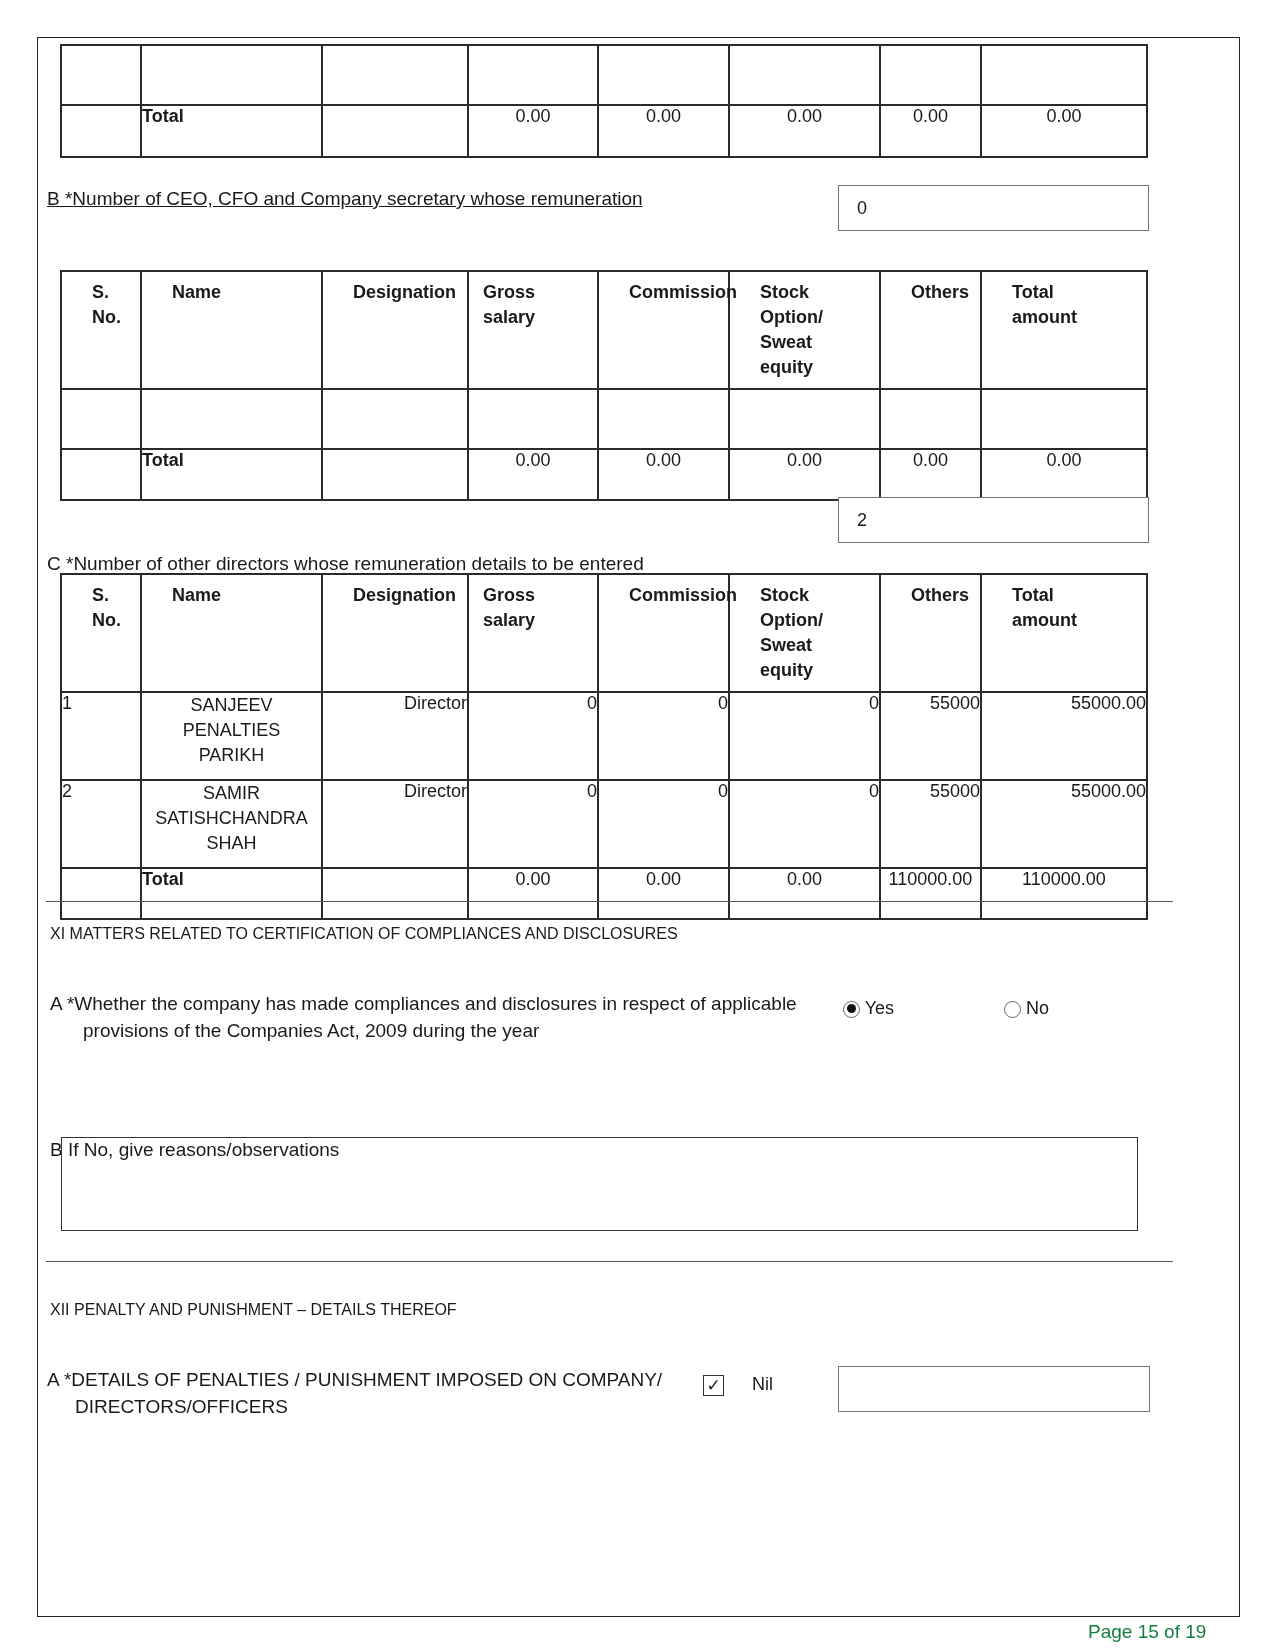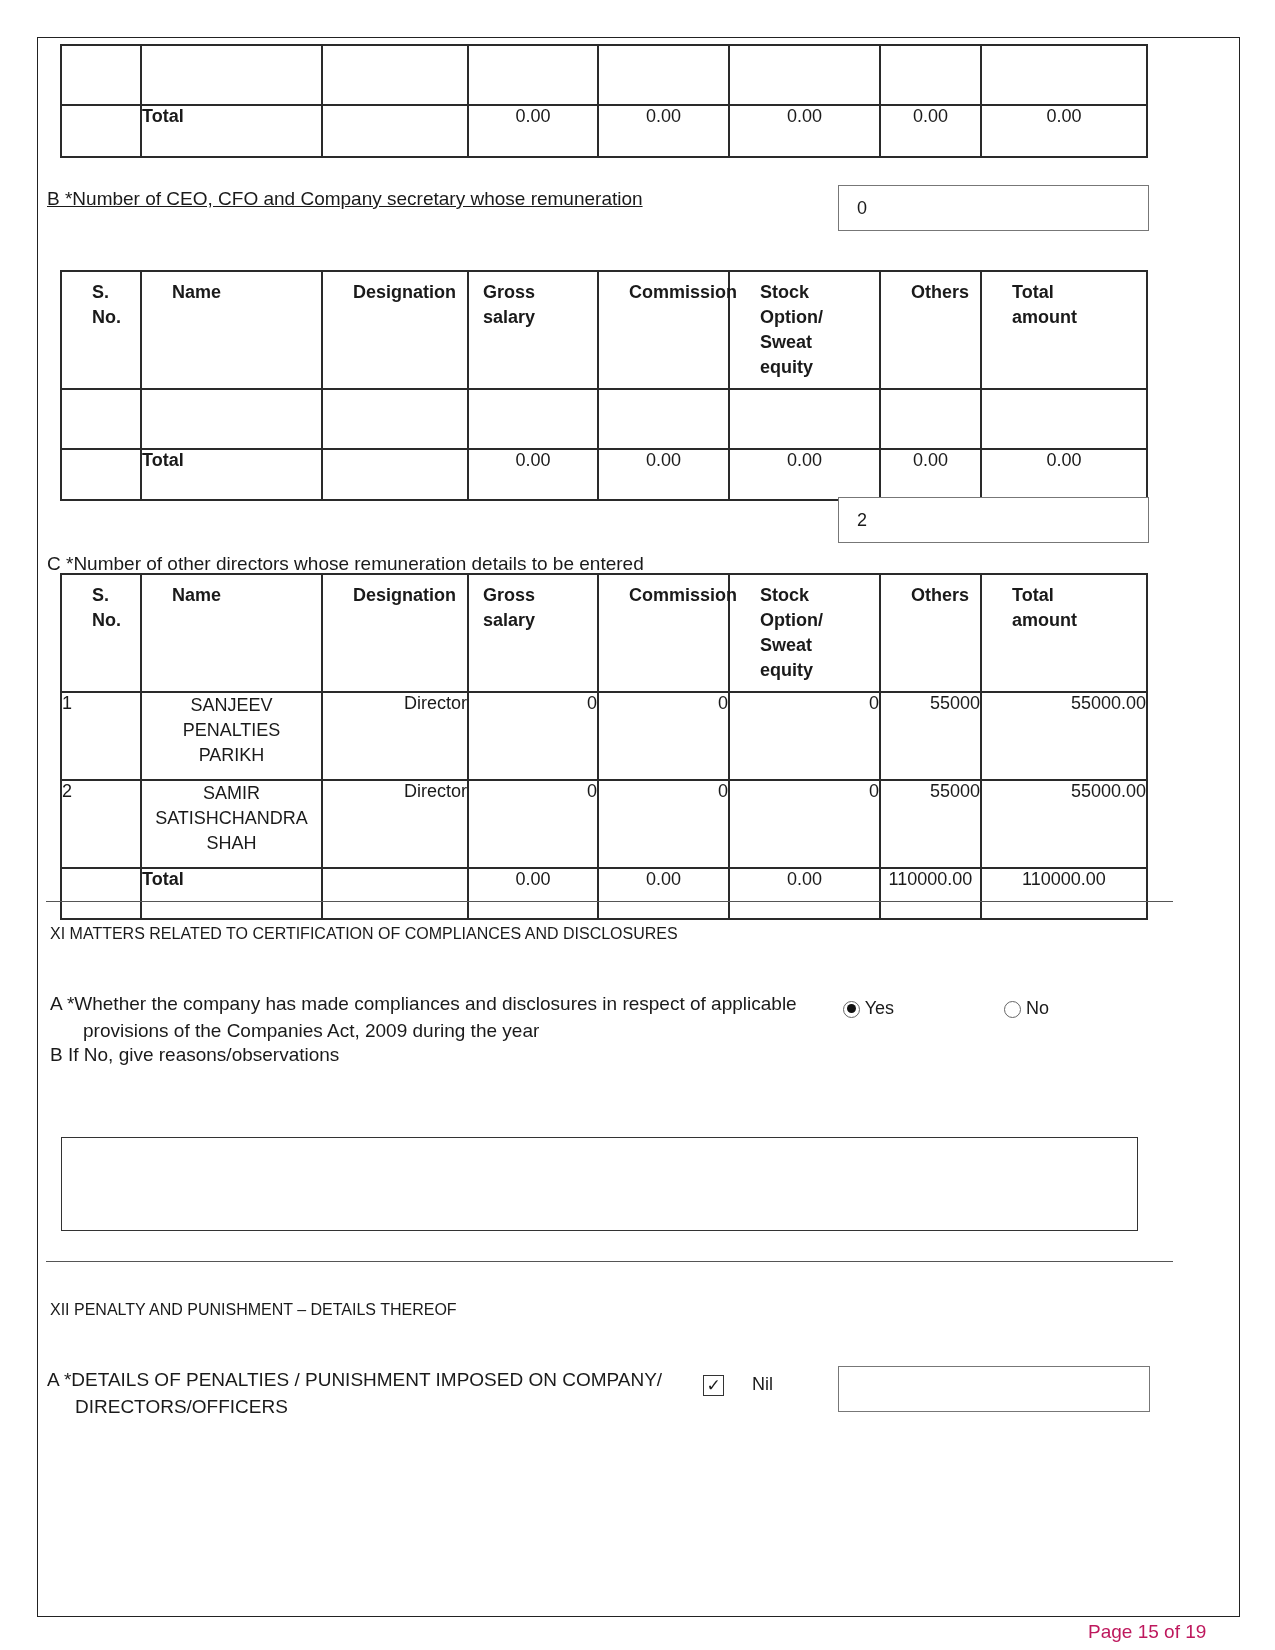--- a/index.html
+++ b/index.html
@@ -216,33 +216,33 @@
   <span class="cont" style="padding-left:33px">provisions of the Companies Act, 2009 during the year</span>
 </div>
 <div class="abs" style="left:843px; top:998px; font-size:18px;">
   <span class="radio checked"></span>
   <span>Yes</span>
 </div>
 <div class="abs" style="left:1004px; top:998px; font-size:18px;">
   <span class="radio"></span>
   <span>No</span>
 </div>
-<div class="abs label" style="left:50px; top:1041px;">B If No, give reasons/observations</div>
+<div class="abs label" style="left:50px; top:1136px;">B If No, give reasons/observations</div>
 <div class="abs" style="left:61px; top:1137px; width:1077px; height:94px; border:1.5px solid #333; box-sizing:border-box;">
   <span></span>
 </div>
 
 <div class="hr" style="left:46px; top:1261px; width:1127px;"></div>
 
 <div class="abs section-title" style="left:50px; top:1301px;">XII PENALTY AND PUNISHMENT – DETAILS THEREOF</div>
 <div class="abs label" style="left:47px; top:1366px;">
   <span>A *DETAILS OF PENALTIES / PUNISHMENT IMPOSED ON COMPANY/</span>
   <span class="cont">DIRECTORS/OFFICERS</span>
 </div>
 <div class="abs" style="left:703px; top:1374px; font-size:18px;">
   <span class="checkbox">✓</span>
   <span style="margin-left:23px">Nil</span>
 </div>
 <div class="field-box" style="left:838px; top:1366px; width:312px; height:46px;">
   <span></span>
 </div>
 
-<div class="abs" style="left:1088px; top:1621px; font-size:19px; color:#be185d;">Page 15 of 19</div>
+<div class="abs" style="left:1088px; top:1621px; font-size:19px; color:#15803d;">Page 15 of 19</div>
 
 </body></html>

